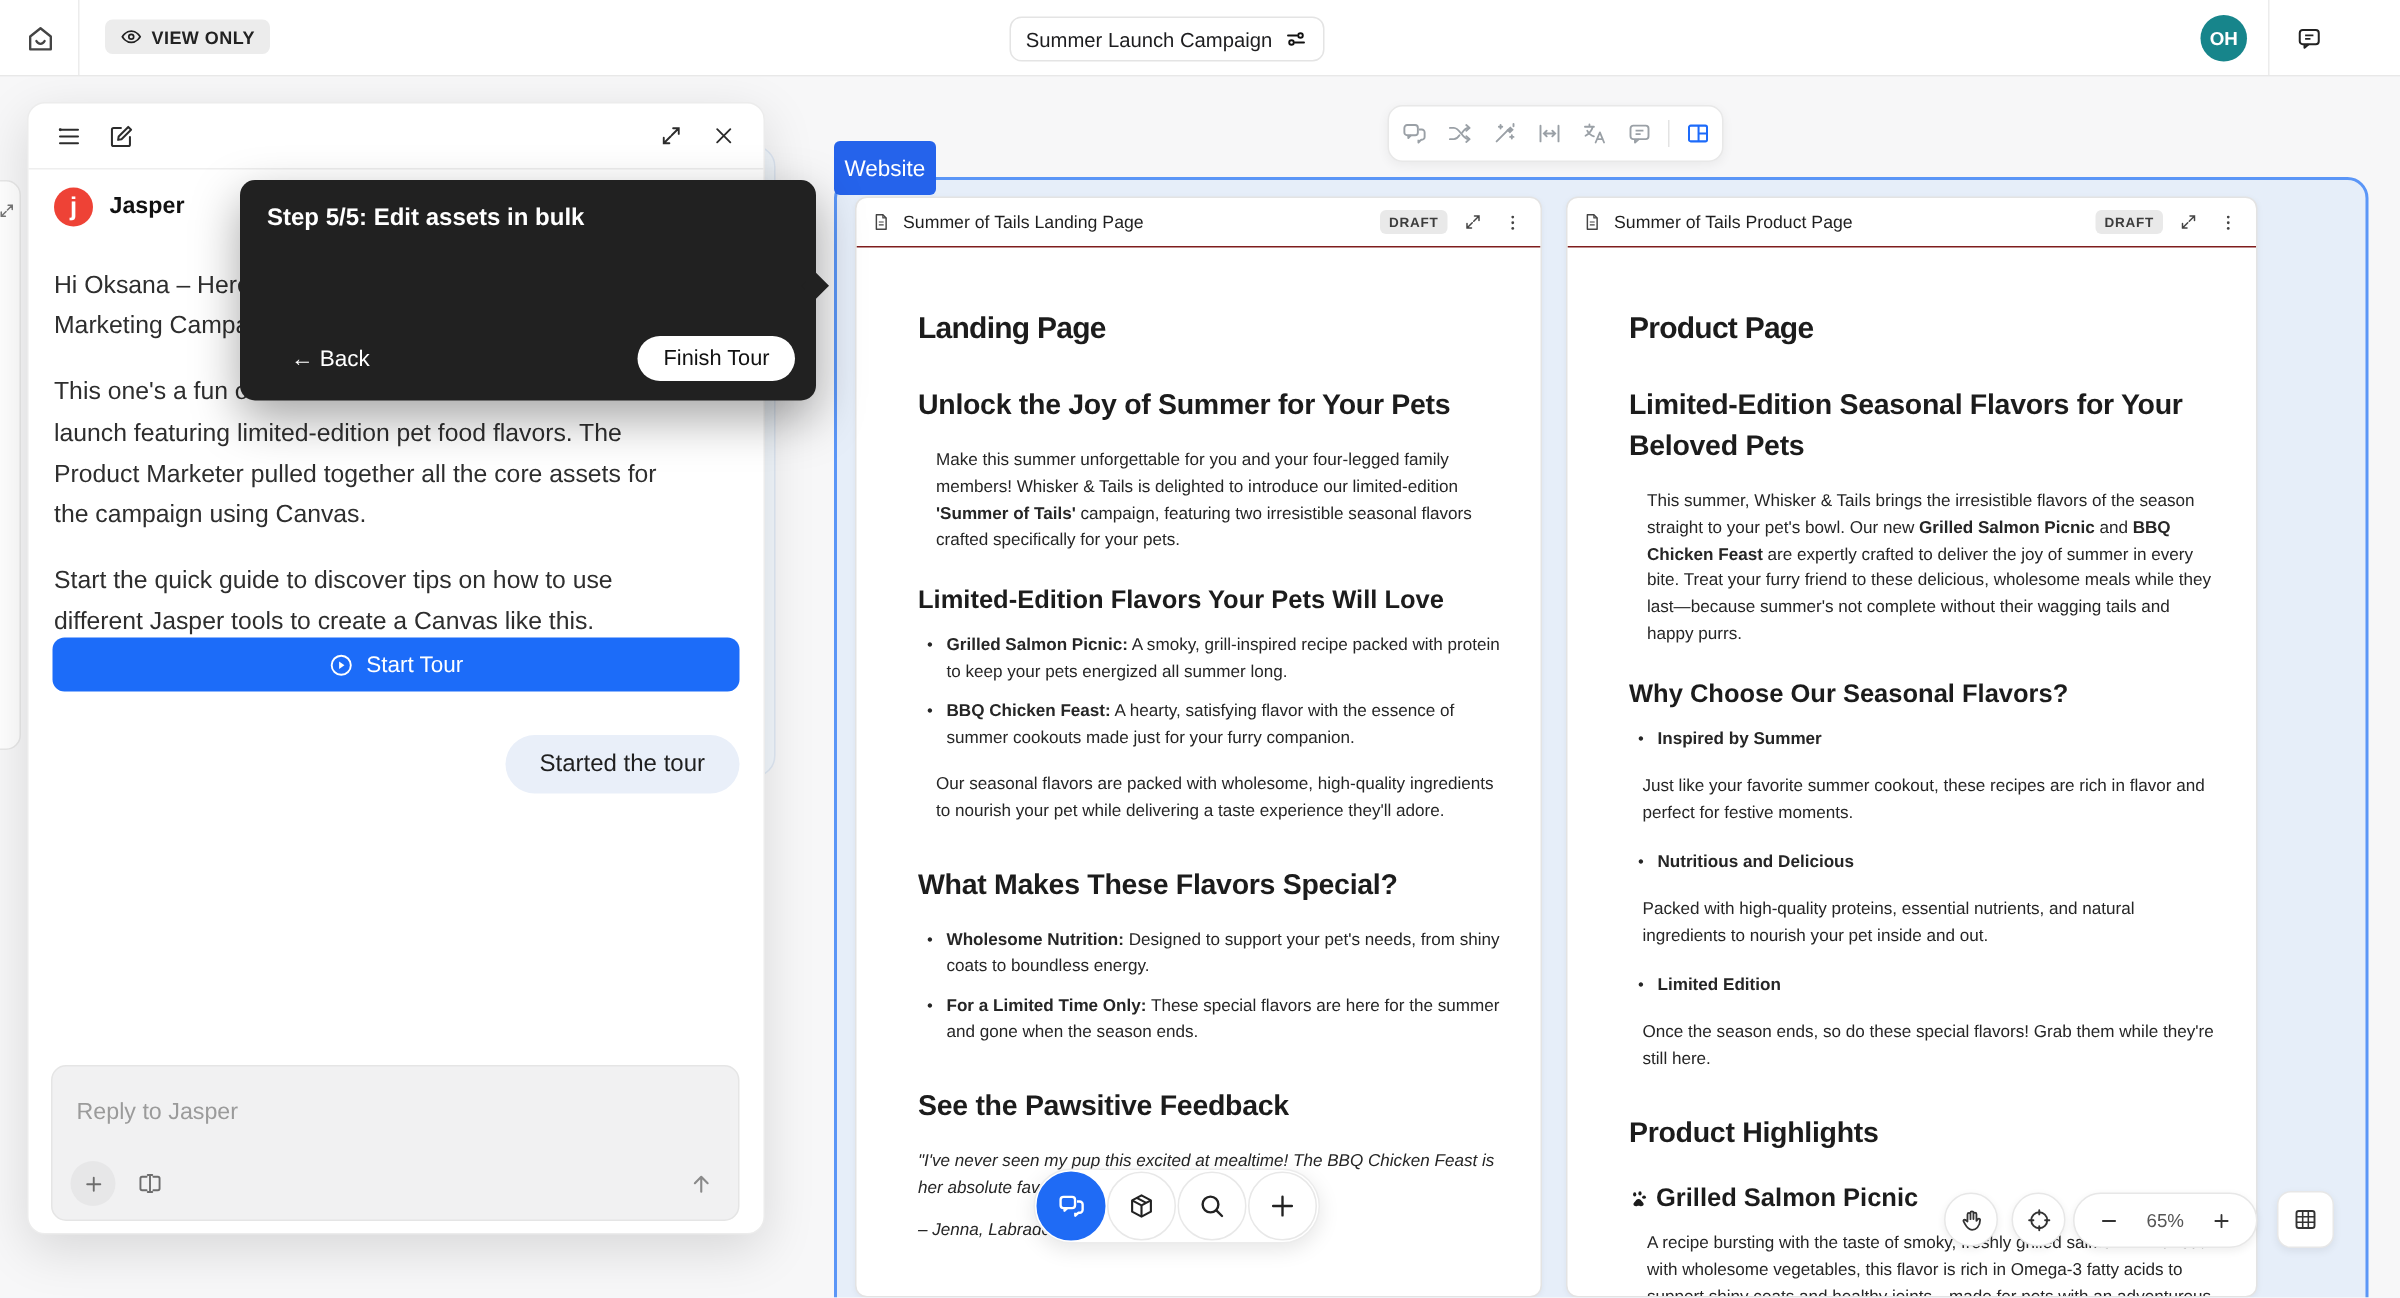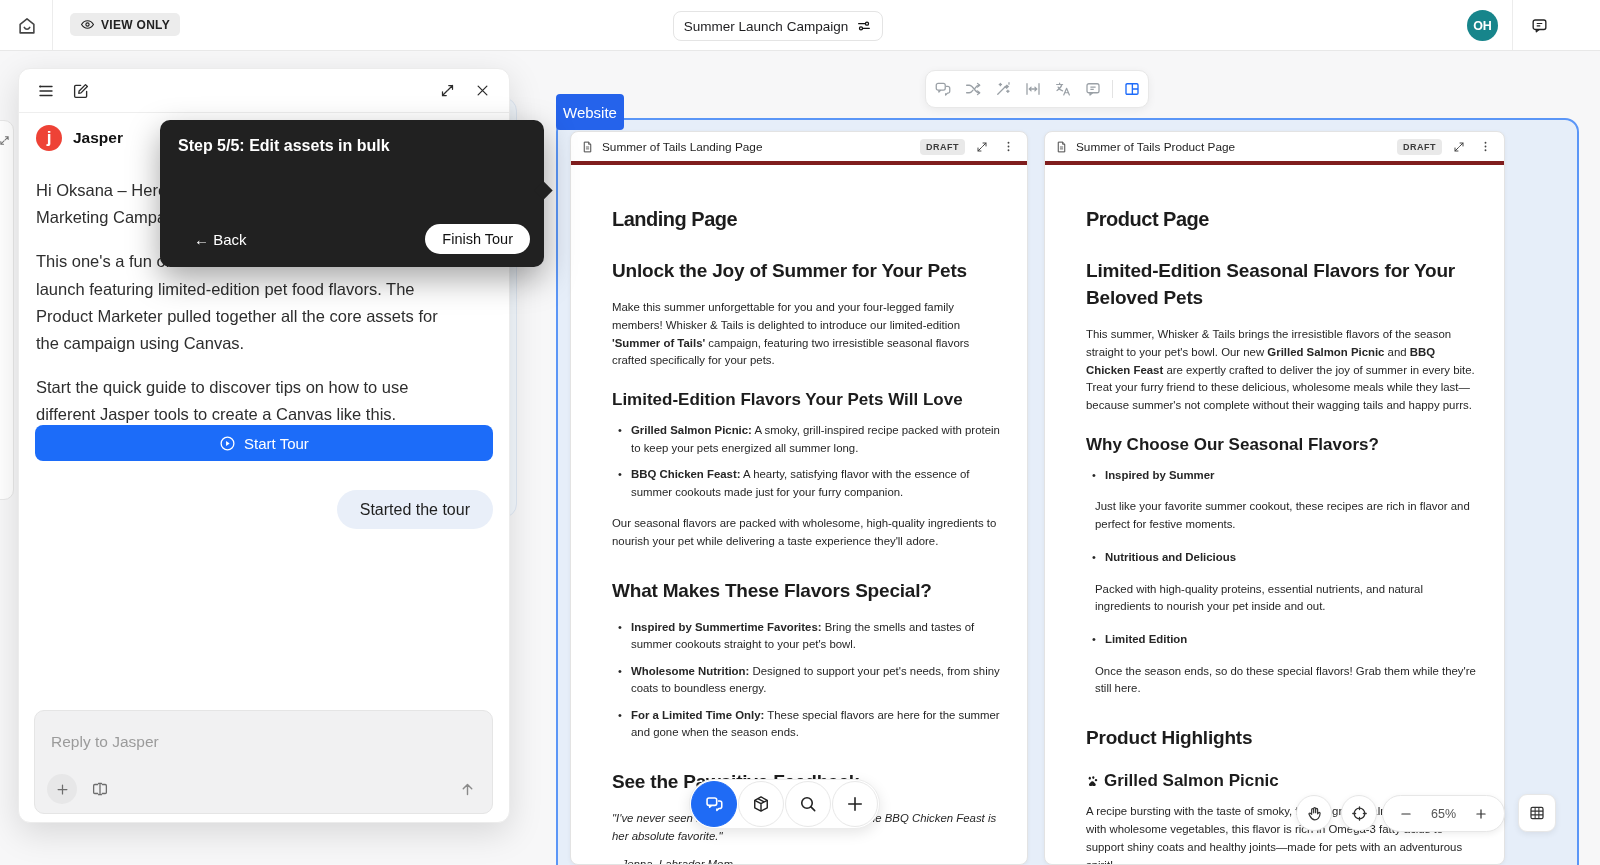--- a/index.html
+++ b/index.html
@@ -23,30 +23,30 @@
   .group-label { position:absolute; left:556px; top:43px; height:36px; padding:0 7px; background:#2563eb; color:#fff; font-size:15px; border-radius:4px; display:flex; align-items:center; z-index:3; cursor:pointer; }
 
   .canvas-toolbar { position:absolute; left:925px; top:19px; width:224px; height:38px; background:#fff; border:1px solid #e8e8e8; border-radius:10px; box-shadow:0 2px 8px rgba(0,0,0,.06); display:flex; align-items:center; justify-content:center; gap:4px; z-index:5; }
   .ct-btn { width:26px; height:26px; display:flex; align-items:center; justify-content:center; border-radius:6px; cursor:pointer; color:#9aa0a6; }
   .ct-sep { width:1px; height:18px; background:#e3e3e3; margin:0 2px; }
   .ct-btn.active { color:#1d6bfa; }
 
   .doc-card { position:absolute; top:80px; width:458px; height:734px; background:#fff; border:1px solid #e3e3e3; border-radius:8px; box-shadow:0 1px 4px rgba(0,0,0,.05); z-index:2; overflow:hidden; }
   .doc-card.left { left:570px; }
   .doc-card.right { left:1044px; width:461px; }
-  .doc-header { height:33px; border-bottom:4px solid #7f1d1d; display:flex; align-items:center; padding:0 10px; gap:8px; }
+  .doc-header { height:33px; border-bottom:1px solid #7f1d1d; display:flex; align-items:center; padding:0 10px; gap:8px; }
   .doc-title { font-size:11.8px; color:#1f1f1f; font-weight:500; flex:1; white-space:nowrap; overflow:hidden; }
   .draft-badge { background:#e9e9e9; color:#3c3c3c; font-size:9px; font-weight:700; letter-spacing:.5px; padding:3px 6px; border-radius:4px; }
   .hdr-icon-btn { width:18px; height:18px; display:flex; align-items:center; justify-content:center; color:#555; cursor:pointer; }
   .doc-body { padding:43px 26px 0 41px; color:#1c1c1c; }
 
   .blk-h1 { font-size:20px; font-weight:700; letter-spacing:-.5px; margin-bottom:24px; }
   .blk-h2 { font-size:19px; font-weight:700; letter-spacing:-.2px; line-height:27px; margin:26px 0 15px; }
   .blk-h3 { font-size:17px; font-weight:700; margin:20px 0 12px; display:flex; align-items:center; gap:5px; }
-  .blk-p  { font-size:11.4px; line-height:17.8px; color:#262626; margin-bottom:15px; }
+  .blk-p  { font-size:11.4px; line-height:17.8px; color:#262626; margin-bottom:15px;margin-left:12px; }
   .blk-p-indent { font-size:11.4px; line-height:17.8px; color:#262626; margin:0 0 15px 9px; }
   .blk-quote { font-size:11.4px; line-height:17.8px; font-style:italic; color:#262626; margin-bottom:13px; }
   .blk-byline { font-size:11.4px; font-style:italic; color:#262626; margin-bottom:12px; }
   .blk-ul { list-style:none; margin:0 0 14px 6px; }
   .blk-ul li { font-size:11.4px; line-height:17.5px; color:#262626; margin-bottom:9px; padding-left:13px; position:relative; }
   .blk-ul li::before { content:"•"; position:absolute; left:0; top:0; font-size:11px; }
   .doc-body b { font-weight:700; }
 
   
   .behind-card-left { position:absolute; left:-50px; top:69px; width:64px; height:380px; background:#fff; border:1px solid #e8e8e8; border-radius:10px; z-index:8; }
@@ -230,21 +230,20 @@
           <div class="blk-h3">
             <span><span>Limited-Edition Flavors Your Pets Will Love</span></span>
           </div>
           <ul class="blk-ul">
             <li><b>Grilled Salmon Picnic:</b><span> A smoky, grill-inspired recipe packed with protein to keep your pets energized all summer long.</span></li>
             <li><b>BBQ Chicken Feast:</b><span> A hearty, satisfying flavor with the essence of summer cookouts made just for your furry companion.</span></li>
           </ul>
           <div class="blk-p"><span><span>Our seasonal flavors are packed with wholesome, high-quality ingredients to nourish your pet while delivering a taste experience they'll adore.</span></span></div>
           <div class="blk-h2"><span><span>What Makes These Flavors Special?</span></span></div>
           <ul class="blk-ul">
-            <li><b>Inspired by Summertime Favorites:</b><span> Bring the smells and tastes of summer cookouts straight to your pet's bowl.</span></li>
             <li><b>Wholesome Nutrition:</b><span> Designed to support your pet's needs, from shiny coats to boundless energy.</span></li>
             <li><b>For a Limited Time Only:</b><span> These special flavors are here for the summer and gone when the season ends.</span></li>
           </ul>
           <div class="blk-h2"><span><span>See the Pawsitive Feedback</span></span></div>
           <div class="blk-quote"><span><i>"I've never seen my pup this excited at mealtime! The BBQ Chicken Feast is her absolute favorite."</i></span></div>
           <div class="blk-byline"><span><span>– Jenna, Labrador Mom</span></span></div>
         </div>
     </div>
 
     <div class="doc-card right">

